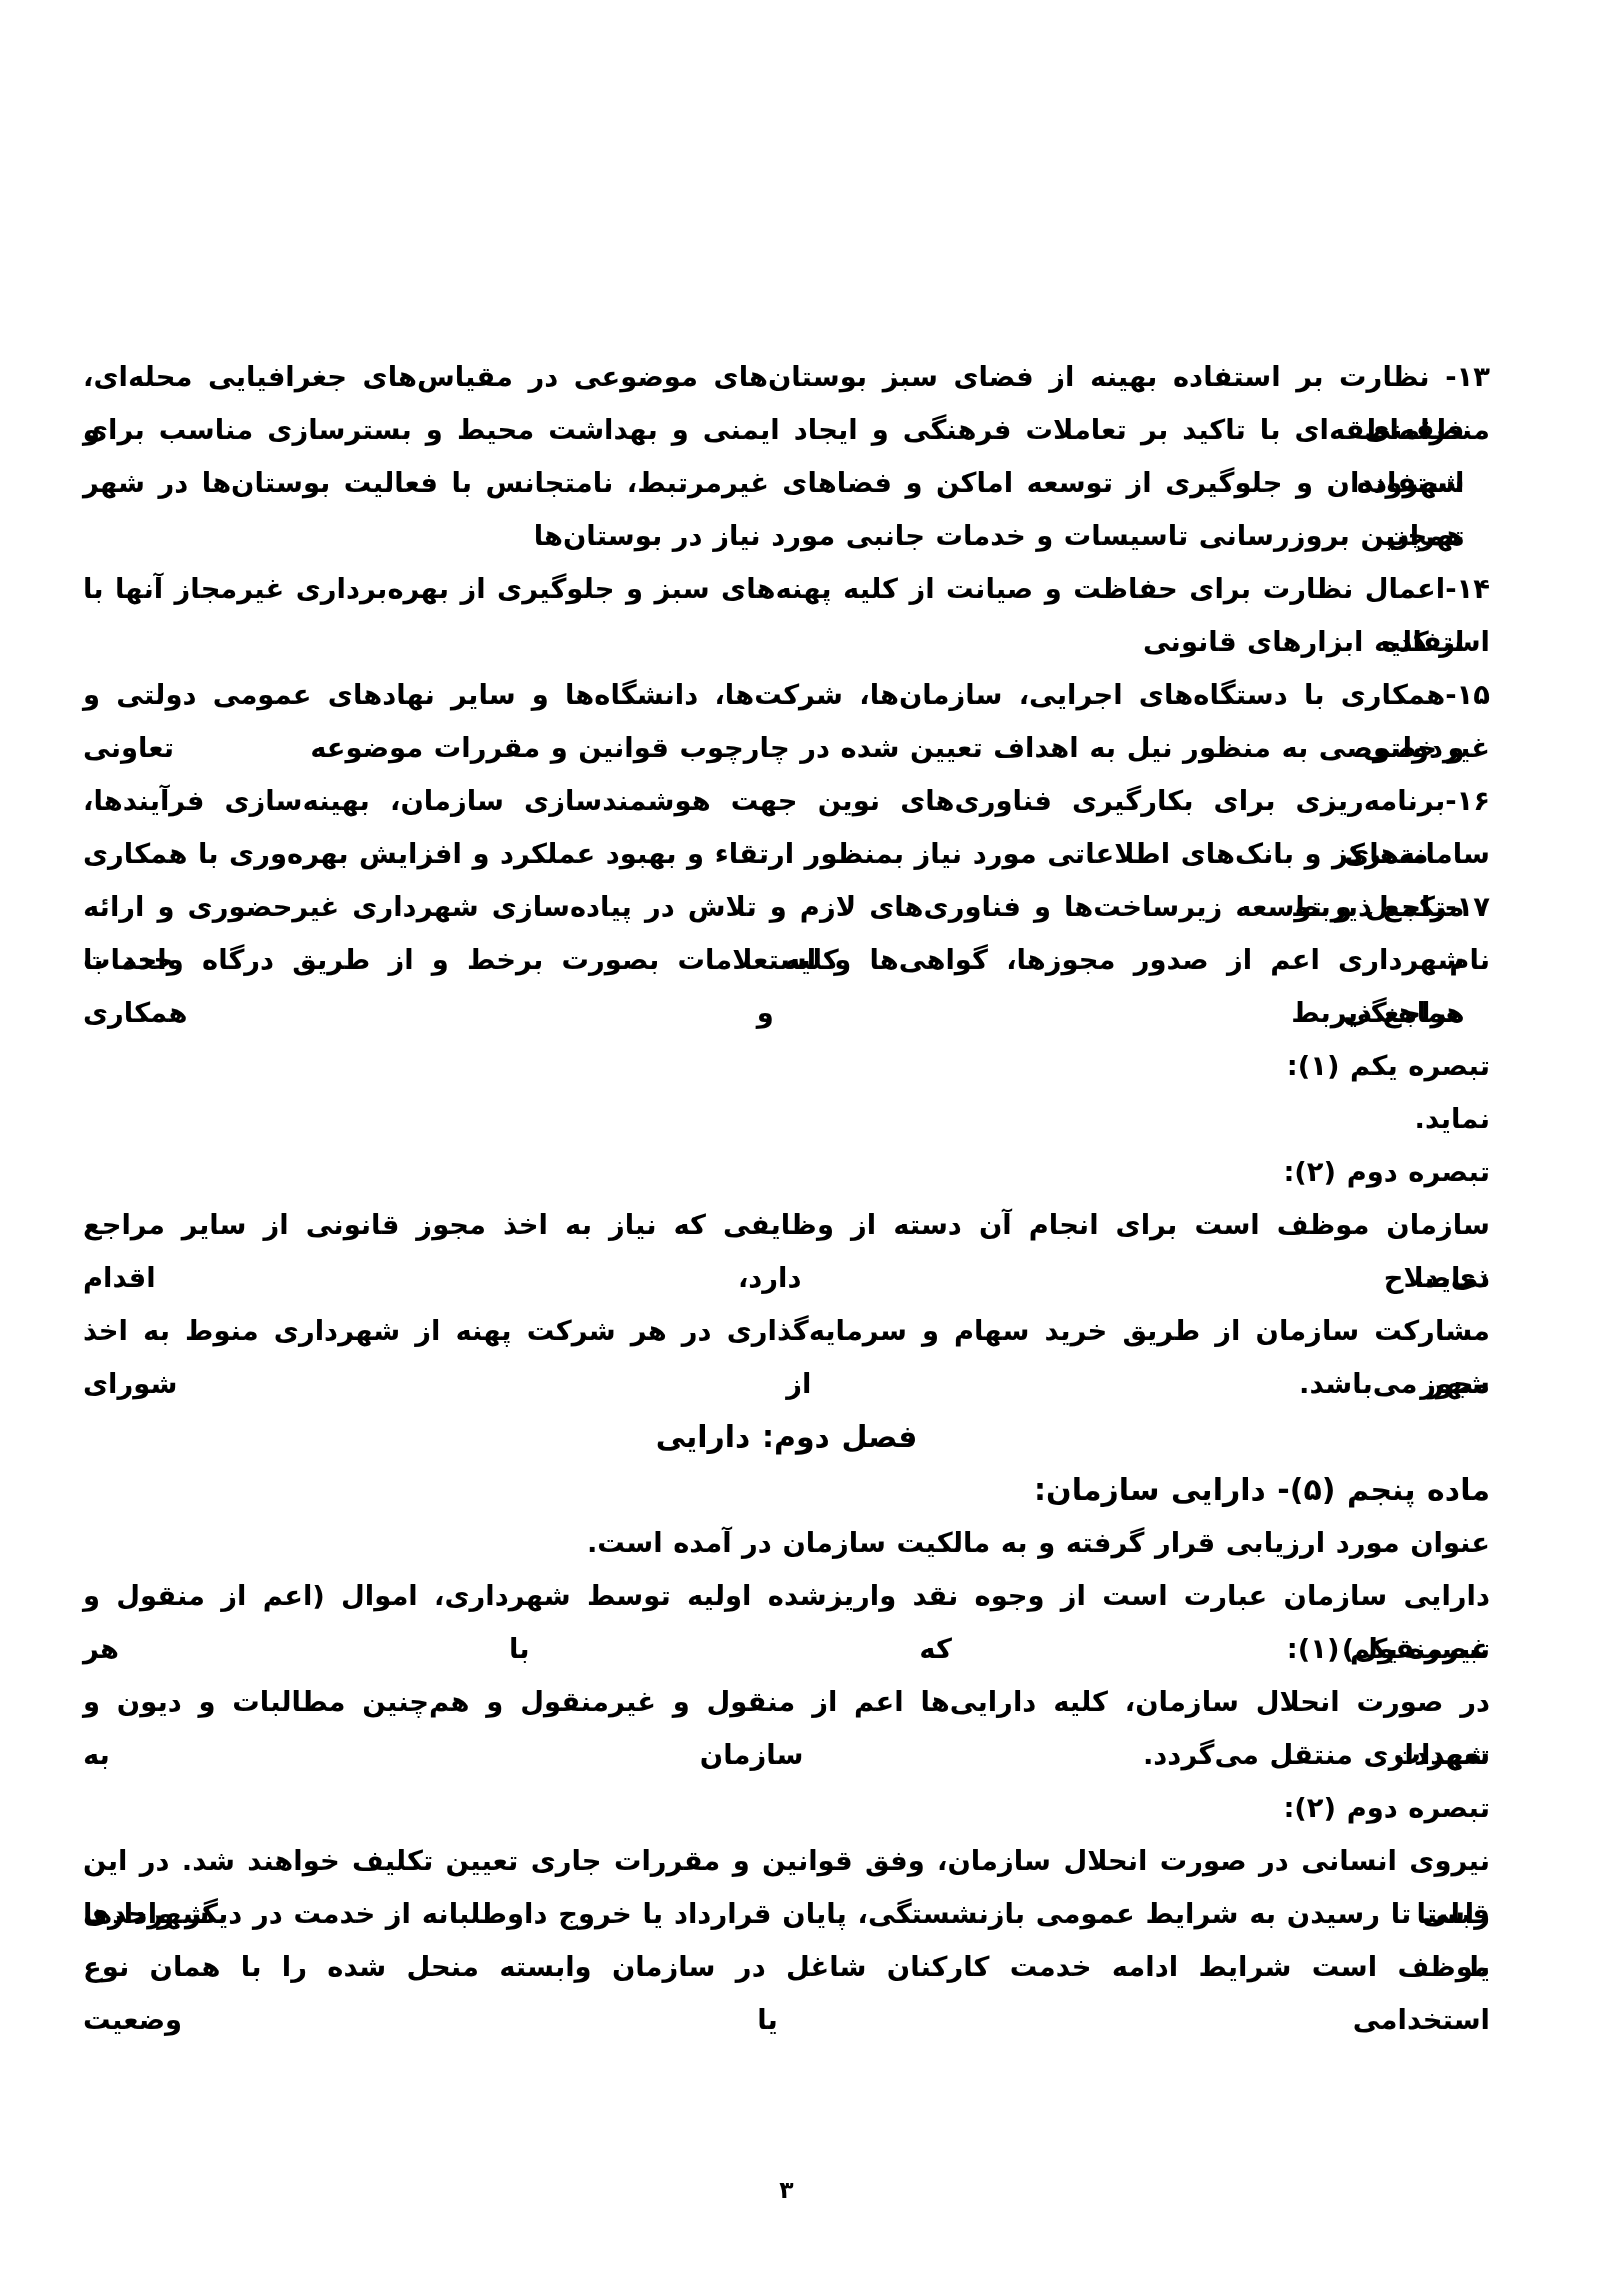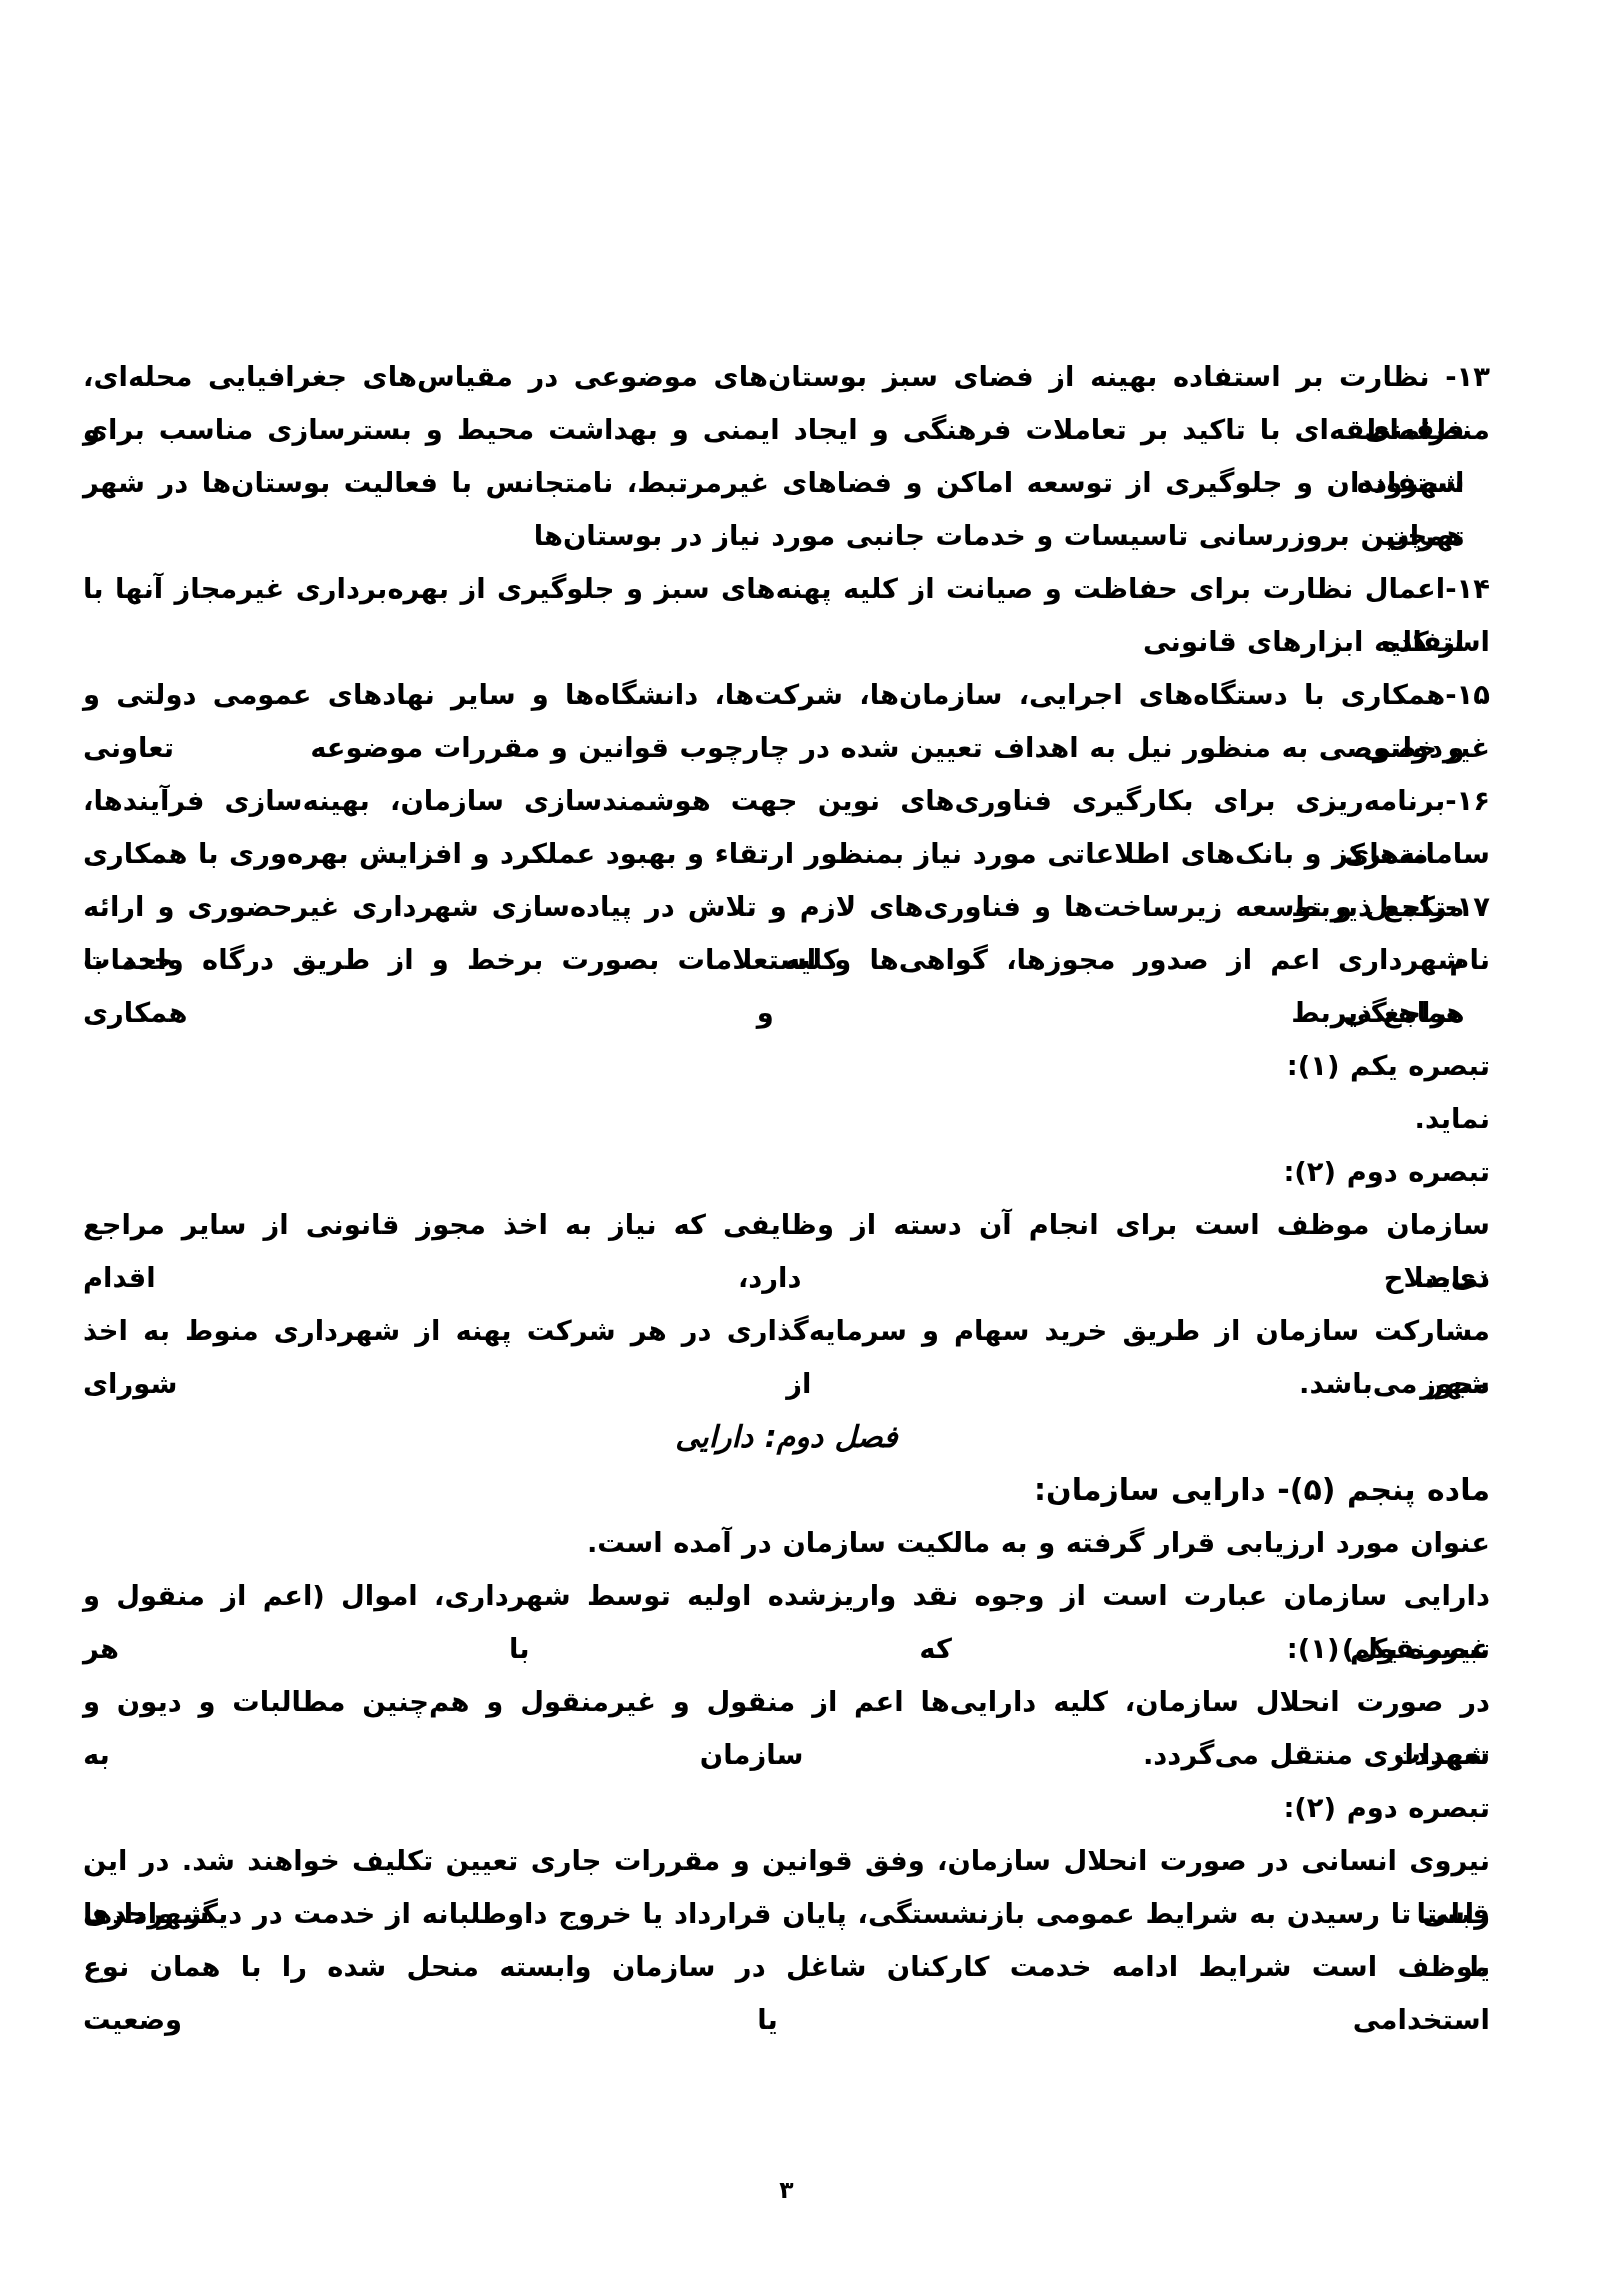--- a/index.html
+++ b/index.html
@@ -36,21 +36,20 @@
   .ln.end {
     text-align: left;
     text-align-last: right;
   }
   .ln.hang {
     padding-right: 25.5px;
   }
   .ln.center {
     text-align: right;
     text-align-last: center;
-    font-style: italic;
   }
   .ln.big {
     font-size: 30px;
   }
   .page-number {
     position: absolute;
     top: 2176px;
     right: 130px;
     width: 1407px;
     direction: rtl;

